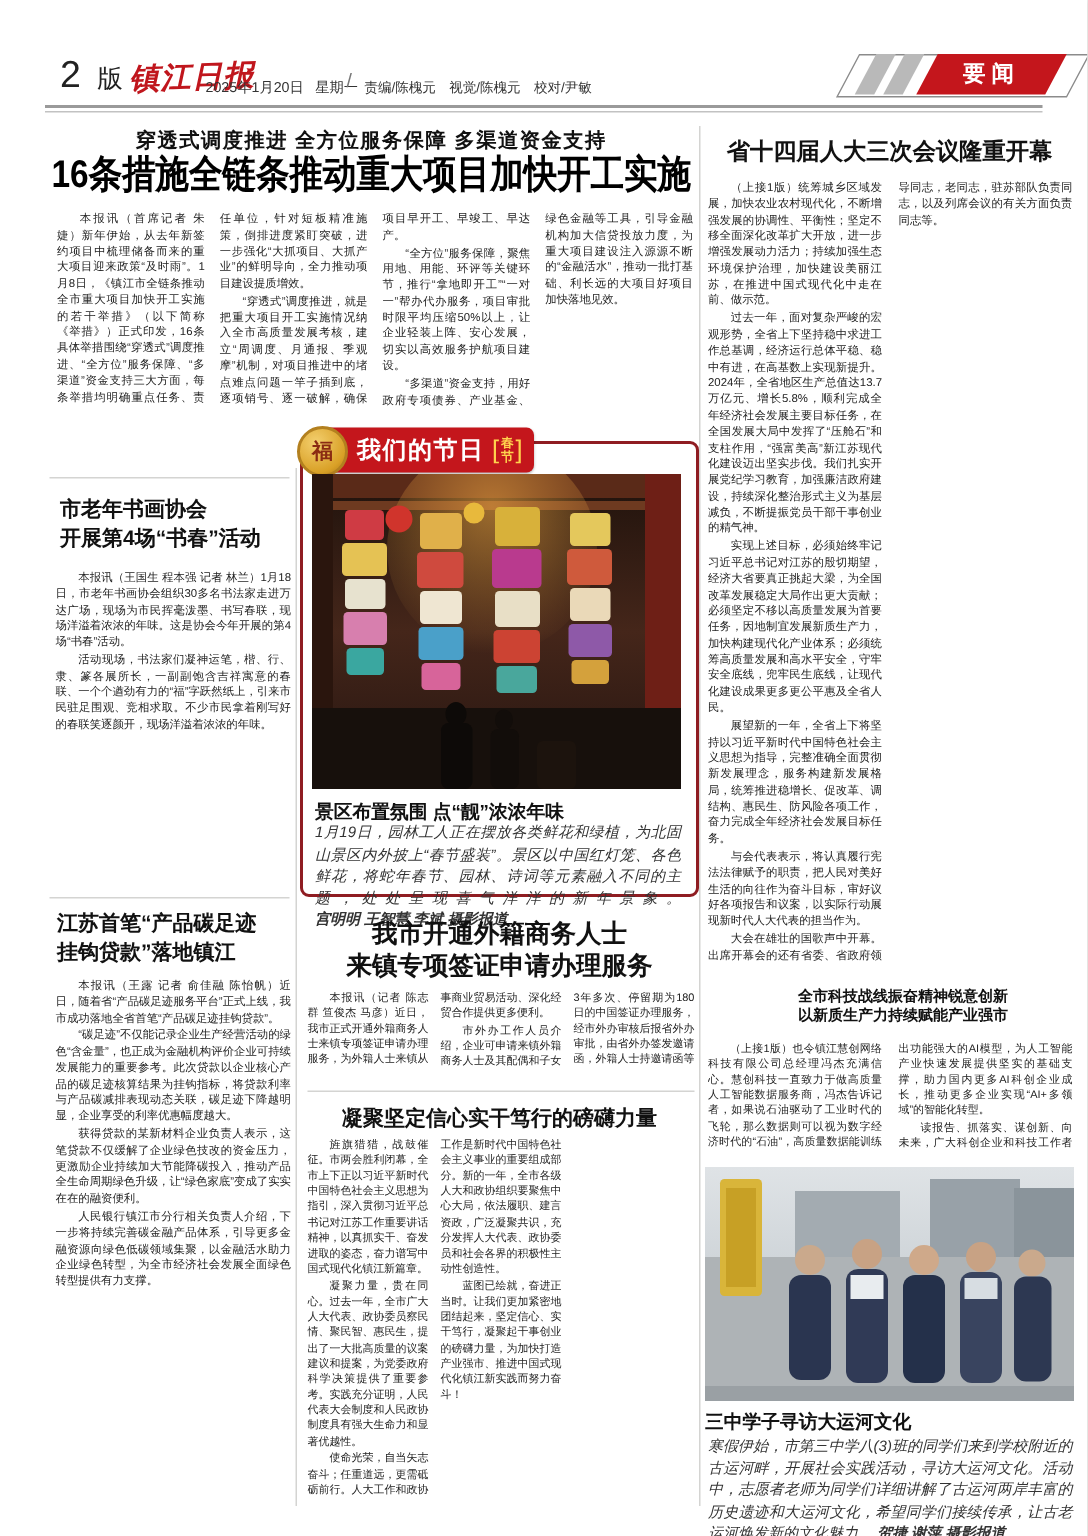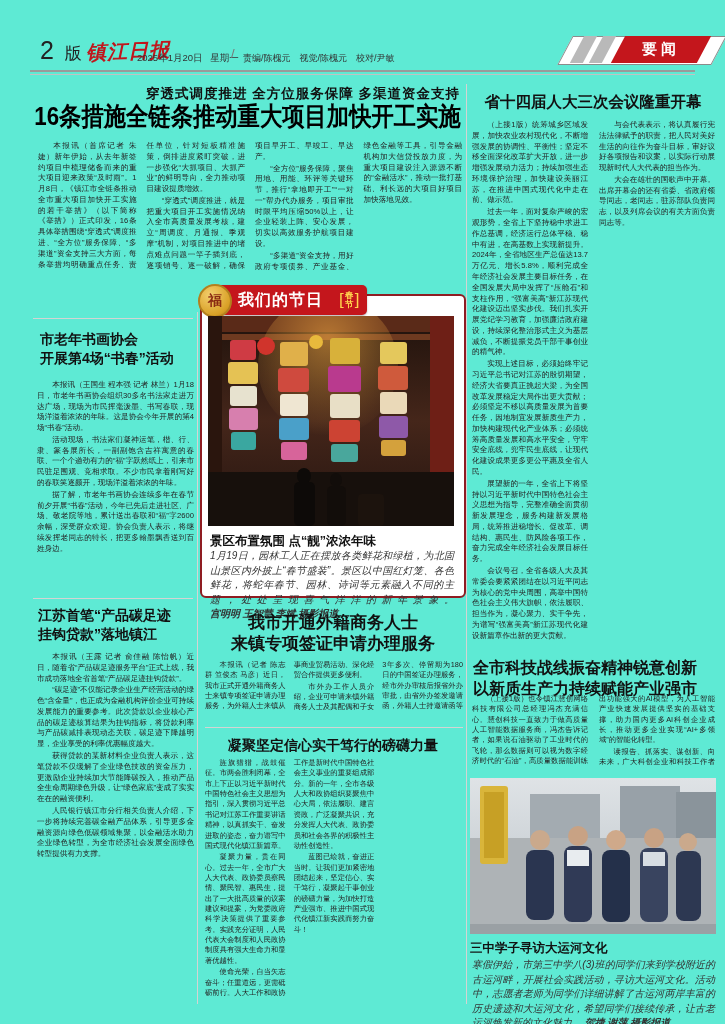--- a/index.html
+++ b/index.html
@@ -1,36 +1,36 @@
 <!DOCTYPE html>
 <html><head>
 <meta charset="utf-8">
 <style>
   html,body{margin:0;padding:0;background:#e8e7e4;}
-  #paper{position:relative;width:725px;height:1024px;margin:0 auto;background:#5eead4;
+  #paper{position:relative;width:725px;height:1024px;margin:0 auto;background:#ffffff;
          font-family:"Liberation Sans",sans-serif;color:#1c1c1c;overflow:hidden;
          box-shadow:0 0 4px rgba(0,0,0,.25);}
   .abs{position:absolute;}
   
   .pageno{font-size:25px;font-weight:400;color:#222;letter-spacing:2px;}
   .pageno .ban{font-size:17px;}
   .masthead{color:#c0161d;font-family:"DejaVu Serif",serif;font-weight:bold;font-style:italic;
             font-size:20px;transform:rotate(-2deg);letter-spacing:1px;}
   .dateline{font-size:9.5px;color:#333;}
   .ed-slash{color:#777;margin:0 6px;font-size:13px;}
   .editors{font-size:9px;color:#333;font-weight:normal;}
   .hdr-rule1{height:2px;background:#9a9a9a;}
   .hdr-rule2{height:1px;background:#c2c2c2;}
   .tag-outline{width:152px;height:27px;border:1px solid #8b8b8b;transform:skewX(-28deg);background:#fff;}
   .tag-stripe{width:13px;height:27px;background:#b9b9b9;transform:skewX(-28deg);}
   .tag-red{width:86px;height:27px;background:#c4161c;transform:skewX(-28deg);
            display:flex;align-items:center;justify-content:center;}
   .tag-red span{transform:skewX(28deg);color:#fff;font-weight:bold;font-size:15px;letter-spacing:4px;}
   
-  .kicker{font-size:13.5px;font-weight:bold;text-align:right;letter-spacing:1px;color:#111;}
+  .kicker{font-size:13.5px;font-weight:bold;text-align:center;letter-spacing:1px;color:#111;}
   .headline-xl{font-size:23px;font-weight:900;text-align:center;color:#000;
                transform:scale(.97,1.12);transform-origin:center;letter-spacing:0px;white-space:nowrap;}
   .headline-md{font-size:15px;font-weight:bold;text-align:center;color:#111;line-height:1.3;}
   .headline-sm{font-size:14px;font-weight:bold;color:#111;line-height:1.35;}
   .bodytext{font-size:7.6px;line-height:1.42;text-align:justify;color:#232323;
             column-fill:auto;overflow:hidden;}
   .bodytext .para{margin:0 0 1px;text-indent:2em;}
   .cols4{column-count:4;column-gap:10px;}
   .cols3{column-count:3;column-gap:8px;}
   .cols2{column-count:2;column-gap:11px;}
@@ -91,38 +91,36 @@
       <p class="para">“全方位”服务保障，聚焦用地、用能、环评等关键环节，推行“拿地即开工”“一对一”帮办代办服务，项目审批时限平均压缩50%以上，让企业轻装上阵、安心发展，切实以高效服务护航项目建设。</p>
       <p class="para">“多渠道”资金支持，用好政府专项债券、产业基金、绿色金融等工具，引导金融机构加大信贷投放力度，为重大项目建设注入源源不断的“金融活水”，推动一批打基础、利长远的大项目好项目加快落地见效。</p>
     </div>
 
   <div class="abs headline-md" style="left:470px;top:92px;width:246px;font-size:15.5px;">省十四届人大三次会议隆重开幕</div>
   <div class="abs bodytext cols2" style="left:472px;top:120px;width:243px;height:528px;">
       <p class="para">（上接1版）统筹城乡区域发展，加快农业农村现代化，不断增强发展的协调性、平衡性；坚定不移全面深化改革扩大开放，进一步增强发展动力活力；持续加强生态环境保护治理，加快建设美丽江苏，在推进中国式现代化中走在前、做示范。</p>
       <p class="para">过去一年，面对复杂严峻的宏观形势，全省上下坚持稳中求进工作总基调，经济运行总体平稳、稳中有进，在高基数上实现新提升。2024年，全省地区生产总值达13.7万亿元、增长5.8%，顺利完成全年经济社会发展主要目标任务，在全国发展大局中发挥了“压舱石”和支柱作用，“强富美高”新江苏现代化建设迈出坚实步伐。我们扎实开展党纪学习教育，加强廉洁政府建设，持续深化整治形式主义为基层减负，不断提振党员干部干事创业的精气神。</p>
       <p class="para">实现上述目标，必须始终牢记习近平总书记对江苏的殷切期望，经济大省要真正挑起大梁，为全国改革发展稳定大局作出更大贡献；必须坚定不移以高质量发展为首要任务，因地制宜发展新质生产力，加快构建现代化产业体系；必须统筹高质量发展和高水平安全，守牢安全底线，兜牢民生底线，让现代化建设成果更多更公平惠及全省人民。</p>
       <p class="para">展望新的一年，全省上下将坚持以习近平新时代中国特色社会主义思想为指导，完整准确全面贯彻新发展理念，服务构建新发展格局，统筹推进稳增长、促改革、调结构、惠民生、防风险各项工作，奋力完成全年经济社会发展目标任务。</p>
-      <p class="para">会议号召，全省各级人大及其常委会要紧紧团结在以习近平同志为核心的党中央周围，高举中国特色社会主义伟大旗帜，依法履职、担当作为，凝心聚力、实干争先，为谱写“强富美高”新江苏现代化建设新篇章作出新的更大贡献。</p>
       <p class="para">与会代表表示，将认真履行宪法法律赋予的职责，把人民对美好生活的向往作为奋斗目标，审好议好各项报告和议案，以实际行动展现新时代人大代表的担当作为。</p>
       <p class="para">大会在雄壮的国歌声中开幕。出席开幕会的还有省委、省政府领导同志，老同志，驻苏部队负责同志，以及列席会议的有关方面负责同志等。</p>
     </div>
 
   <div class="abs hrule" style="left:33px;top:318px;width:160px;"></div>
   <div class="abs headline-sm" style="left:40px;top:330px;width:156px;font-size:14px;">
     <div>市老年书画协会</div>
     <div>开展第4场“书春”活动</div>
   </div>
   <div class="abs bodytext" style="left:37px;top:380px;width:157px;height:212px;">
       <p class="para">本报讯（王国生 程本强 记者 林兰）1月18日，市老年书画协会组织30多名书法家走进万达广场，现场为市民挥毫泼墨、书写春联，现场洋溢着浓浓的年味。这是协会今年开展的第4场“书春”活动。</p>
       <p class="para">活动现场，书法家们凝神运笔，楷、行、隶、篆各展所长，一副副饱含吉祥寓意的春联、一个个遒劲有力的“福”字跃然纸上，引来市民驻足围观、竞相求取。不少市民拿着刚写好的春联笑逐颜开，现场洋溢着浓浓的年味。</p>
-      <p class="para">据了解，市老年书画协会连续多年在春节前夕开展“书春”活动，今年已先后走进社区、广场、敬老院等地，累计送出春联和“福”字2600余幅，深受群众欢迎。协会负责人表示，将继续发挥老同志的特长，把更多翰墨飘香送到百姓身边。</p>
     </div>
 
   <div class="abs fbox" style="left:200px;top:294px;width:262px;height:300px;"></div>
-  <div class="abs fbanner" style="left:212px;top:285px;gap:11px;">
+  <div class="abs fbanner" style="left:212px;top:285px;">
     <span class="ftitle">我们的节日</span>
     <span class="fbracket">
       <span class="brk">[</span>
       <span class="stk"><span>春</span><br>
         <span>节</span></span>
       <span class="brk">]</span>
     </span>
   </div>
   <div class="abs fbadge" style="left:198px;top:284px;">
     <span>福</span>
@@ -218,21 +216,21 @@
   <div class="abs hrule" style="left:205px;top:727px;width:258px;"></div>
 
   <div class="abs headline-md" style="left:203px;top:736px;width:260px;font-size:14px;">凝聚坚定信心实干笃行的磅礴力量</div>
   <div class="abs bodytext cols3" style="left:205px;top:758px;width:258px;height:246px;font-size:7.3px;">
       <p class="para">旌旗猎猎，战鼓催征。市两会胜利闭幕，全市上下正以习近平新时代中国特色社会主义思想为指引，深入贯彻习近平总书记对江苏工作重要讲话精神，以真抓实干、奋发进取的姿态，奋力谱写中国式现代化镇江新篇章。</p>
       <p class="para">凝聚力量，贵在同心。过去一年，全市广大人大代表、政协委员察民情、聚民智、惠民生，提出了一大批高质量的议案建议和提案，为党委政府科学决策提供了重要参考。实践充分证明，人民代表大会制度和人民政协制度具有强大生命力和显著优越性。</p>
       <p class="para">使命光荣，自当矢志奋斗；任重道远，更需砥砺前行。人大工作和政协工作是新时代中国特色社会主义事业的重要组成部分。新的一年，全市各级人大和政协组织要聚焦中心大局，依法履职、建言资政，广泛凝聚共识，充分发挥人大代表、政协委员和社会各界的积极性主动性创造性。</p>
       <p class="para">蓝图已绘就，奋进正当时。让我们更加紧密地团结起来，坚定信心、实干笃行，凝聚起干事创业的磅礴力量，为加快打造产业强市、推进中国式现代化镇江新实践而努力奋斗！</p>
     </div>
 
-  <div class="abs headline-md" style="left:462px;top:658px;width:246px;font-size:16px;">
+  <div class="abs headline-md" style="left:479px;top:658px;width:246px;font-size:10px;">
     <div>全市科技战线振奋精神锐意创新</div>
     <div>以新质生产力持续赋能产业强市</div>
   </div>
   <div class="abs bodytext cols2" style="left:472px;top:694px;width:243px;height:78px;font-size:7.3px;">
       <p class="para">（上接1版）也令镇江慧创网络科技有限公司总经理冯杰充满信心。慧创科技一直致力于做高质量人工智能数据服务商，冯杰告诉记者，如果说石油驱动了工业时代的飞轮，那么数据则可以视为数字经济时代的“石油”，高质量数据能训练出功能强大的AI模型，为人工智能产业快速发展提供坚实的基础支撑，助力国内更多AI科创企业成长，推动更多企业实现“AI+多领域”的智能化转型。</p>
       <p class="para">读报告、抓落实、谋创新、向未来，广大科创企业和科技工作者表示，将以只争朝夕的劲头投身科技创新一线，以新质生产力持续赋能产业强市建设。</p>
     </div>
 
   <div class="abs" style="left:470px;top:778px;width:246px;height:156px;">
     <svg class="photo-svg" viewBox="0 0 246 156">

